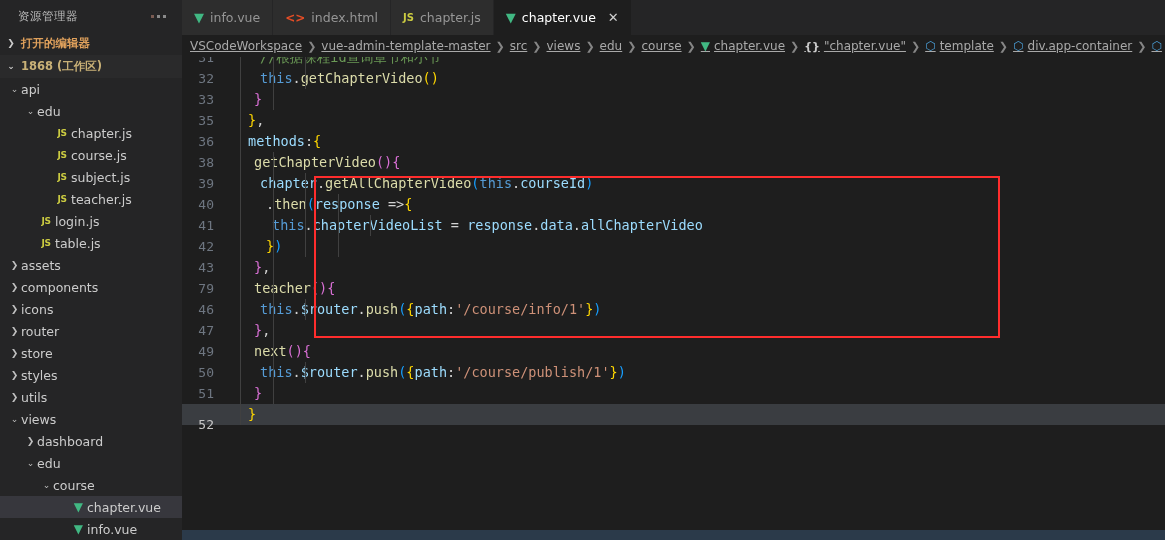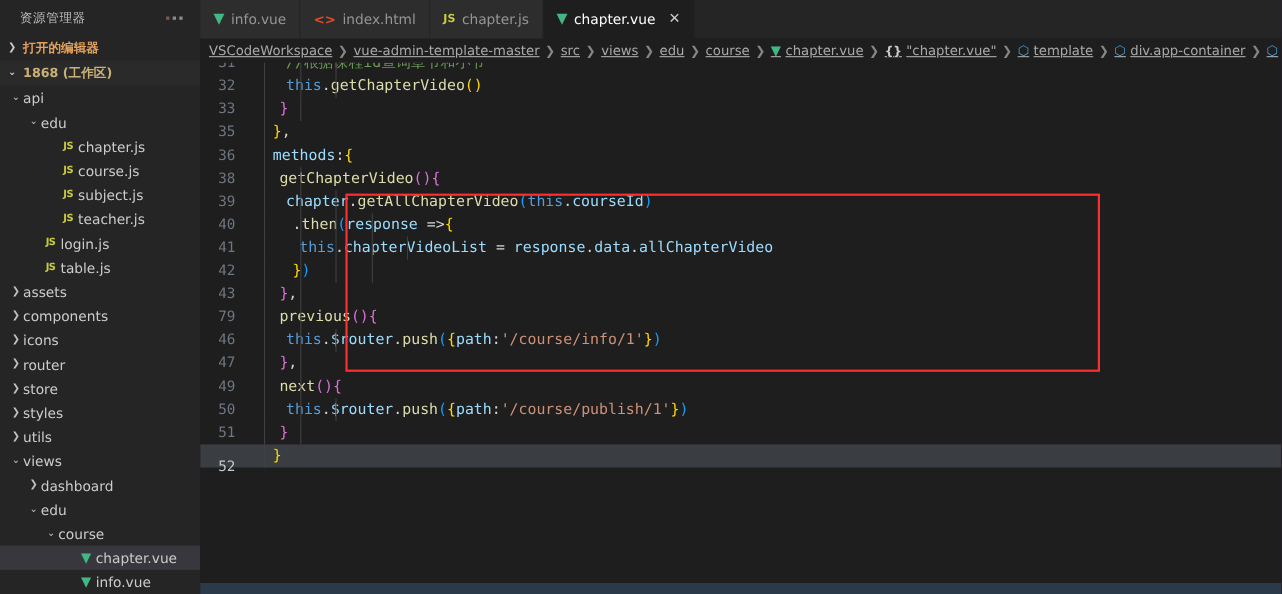--- a/index.html
+++ b/index.html
@@ -331,21 +331,21 @@
           <div class="cline"><div class="gutter">32</div><div class="ctext"><span class="ig" style="left: 8px;"></span><span class="ig" style="left: 40.6px;"></span><span class="ig" style="left: 73.2px;"></span><span style="padding-left: 20px;"><span class="c-kw">this</span><span class="c-op">.</span><span class="c-fn">getChapterVideo</span><span class="c-pa1">()</span></span></div></div>
           <div class="cline"><div class="gutter">33</div><div class="ctext"><span class="ig" style="left: 8px;"></span><span class="ig" style="left: 40.6px;"></span><span style="padding-left: 14px;"><span class="c-pa2">}</span></span></div></div>
           <div class="cline"><div class="gutter">35</div><div class="ctext"><span class="ig" style="left: 8px;"></span><span style="padding-left: 8px;"><span class="c-pa1">}</span><span class="c-op">,</span></span></div></div>
           <div class="cline"><div class="gutter">36</div><div class="ctext"><span class="ig" style="left: 8px;"></span><span style="padding-left: 8px;"><span class="c-var">methods</span><span class="c-op">:</span><span class="c-pa1">{</span></span></div></div>
           <div class="cline"><div class="gutter">38</div><div class="ctext"><span class="ig" style="left: 8px;"></span><span class="ig" style="left: 40.6px;"></span><span style="padding-left: 14px;"><span class="c-fn">getChapterVideo</span><span class="c-pa2">()</span><span class="c-pa2">{</span></span></div></div>
           <div class="cline"><div class="gutter">39</div><div class="ctext"><span class="ig" style="left: 8px;"></span><span class="ig" style="left: 40.6px;"></span><span class="ig" style="left: 73.2px;"></span><span style="padding-left: 20px;"><span class="c-var">chapter</span><span class="c-op">.</span><span class="c-fn">getAllChapterVideo</span><span class="c-pa3">(</span><span class="c-kw">this</span><span class="c-op">.</span><span class="c-var">courseId</span><span class="c-pa3">)</span></span></div></div>
           <div class="cline"><div class="gutter">40</div><div class="ctext"><span class="ig" style="left: 8px;"></span><span class="ig" style="left: 40.6px;"></span><span class="ig" style="left: 73.2px;"></span><span class="ig" style="left: 105.8px;"></span><span style="padding-left: 26px;"><span class="c-op">.</span><span class="c-fn">then</span><span class="c-pa3">(</span><span class="c-var">response</span> <span class="c-op">=&gt;</span><span class="c-pa1">{</span></span></div></div>
           <div class="cline"><div class="gutter">41</div><div class="ctext"><span class="ig" style="left: 8px;"></span><span class="ig" style="left: 40.6px;"></span><span class="ig" style="left: 73.2px;"></span><span class="ig" style="left: 105.8px;"></span><span class="ig" style="left: 138.4px;"></span><span style="padding-left: 32px;"><span class="c-kw">this</span><span class="c-op">.</span><span class="c-var">chapterVideoList</span> <span class="c-op">=</span> <span class="c-var">response</span><span class="c-op">.</span><span class="c-var">data</span><span class="c-op">.</span><span class="c-var">allChapterVideo</span></span></div></div>
           <div class="cline"><div class="gutter">42</div><div class="ctext"><span class="ig" style="left: 8px;"></span><span class="ig" style="left: 40.6px;"></span><span class="ig" style="left: 73.2px;"></span><span class="ig" style="left: 105.8px;"></span><span style="padding-left: 26px;"><span class="c-pa1">}</span><span class="c-pa3">)</span></span></div></div>
           <div class="cline"><div class="gutter">43</div><div class="ctext"><span class="ig" style="left: 8px;"></span><span class="ig" style="left: 40.6px;"></span><span style="padding-left: 14px;"><span class="c-pa2">}</span><span class="c-op">,</span></span></div></div>
-          <div class="cline"><div class="gutter">79</div><div class="ctext"><span class="ig" style="left: 8px;"></span><span class="ig" style="left: 40.6px;"></span><span style="padding-left: 14px;"><span class="c-fn">previous</span><span class="c-pa2">()</span><span class="c-pa2">{</span></span></div></div>
+          <div class="cline"><div class="gutter">79</div><div class="ctext"><span class="ig" style="left: 8px;"></span><span class="ig" style="left: 40.6px;"></span><span style="padding-left: 14px;"><span class="c-fn">teacher</span><span class="c-pa2">()</span><span class="c-pa2">{</span></span></div></div>
           <div class="cline"><div class="gutter">46</div><div class="ctext"><span class="ig" style="left: 8px;"></span><span class="ig" style="left: 40.6px;"></span><span class="ig" style="left: 73.2px;"></span><span style="padding-left: 20px;"><span class="c-kw">this</span><span class="c-op">.</span><span class="c-var">$router</span><span class="c-op">.</span><span class="c-fn">push</span><span class="c-pa3">(</span><span class="c-pa1">{</span><span class="c-var">path</span><span class="c-op">:</span><span class="c-str">'/course/info/1'</span><span class="c-pa1">}</span><span class="c-pa3">)</span></span></div></div>
           <div class="cline"><div class="gutter">47</div><div class="ctext"><span class="ig" style="left: 8px;"></span><span class="ig" style="left: 40.6px;"></span><span style="padding-left: 14px;"><span class="c-pa2">}</span><span class="c-op">,</span></span></div></div>
           <div class="cline"><div class="gutter">49</div><div class="ctext"><span class="ig" style="left: 8px;"></span><span class="ig" style="left: 40.6px;"></span><span style="padding-left: 14px;"><span class="c-fn">next</span><span class="c-pa2">()</span><span class="c-pa2">{</span></span></div></div>
           <div class="cline"><div class="gutter">50</div><div class="ctext"><span class="ig" style="left: 8px;"></span><span class="ig" style="left: 40.6px;"></span><span class="ig" style="left: 73.2px;"></span><span style="padding-left: 20px;"><span class="c-kw">this</span><span class="c-op">.</span><span class="c-var">$router</span><span class="c-op">.</span><span class="c-fn">push</span><span class="c-pa3">(</span><span class="c-pa1">{</span><span class="c-var">path</span><span class="c-op">:</span><span class="c-str">'/course/publish/1'</span><span class="c-pa1">}</span><span class="c-pa3">)</span></span></div></div>
           <div class="cline"><div class="gutter">51</div><div class="ctext"><span class="ig" style="left: 8px;"></span><span class="ig" style="left: 40.6px;"></span><span style="padding-left: 14px;"><span class="c-pa2">}</span></span></div></div>
           <div class="cline hl"><div class="gutter">52</div><div class="ctext"><span class="ig" style="left: 8px;"></span><span style="padding-left: 8px;"><span class="c-pa1">}</span></span></div></div>
         </div>
       <div class="redbox" id="redbox" style="left:132px; top:119px; width:686px; height:162px;"></div>
     </div>
 

